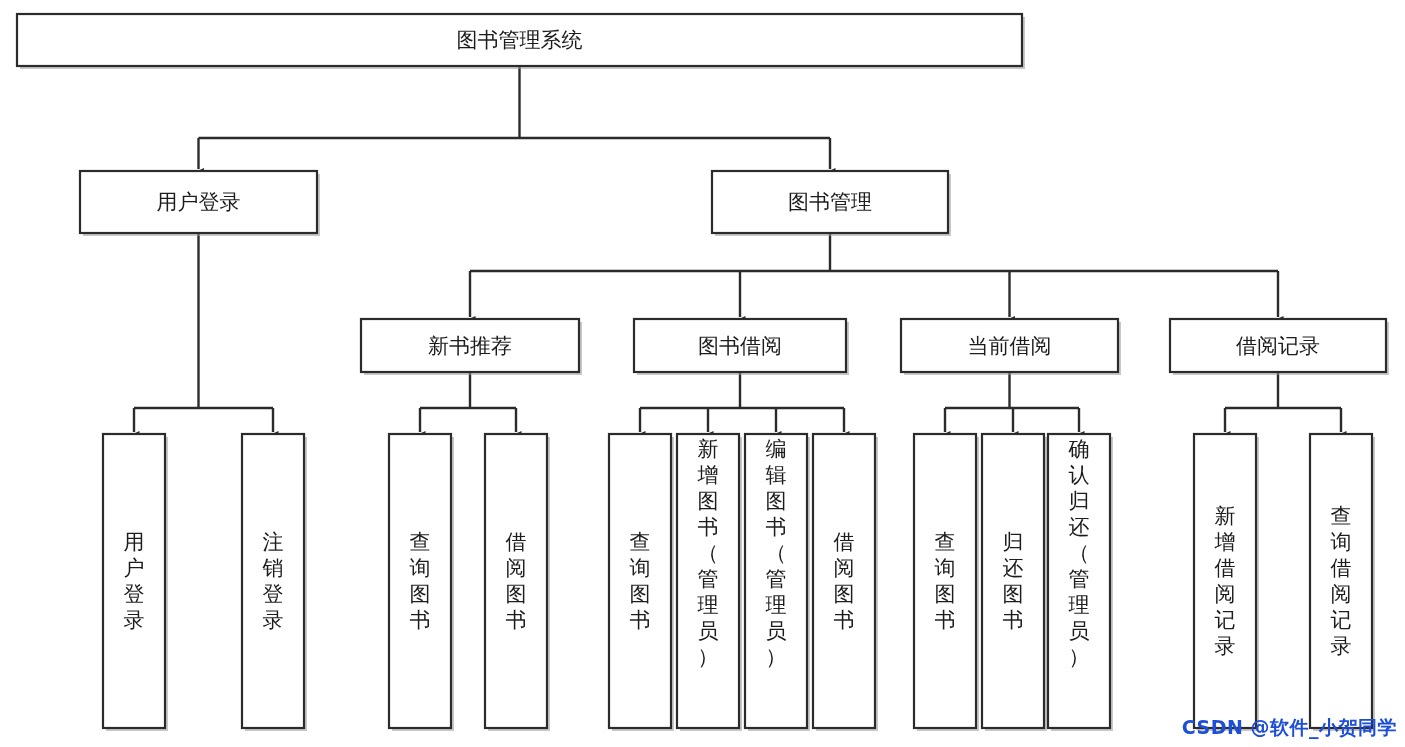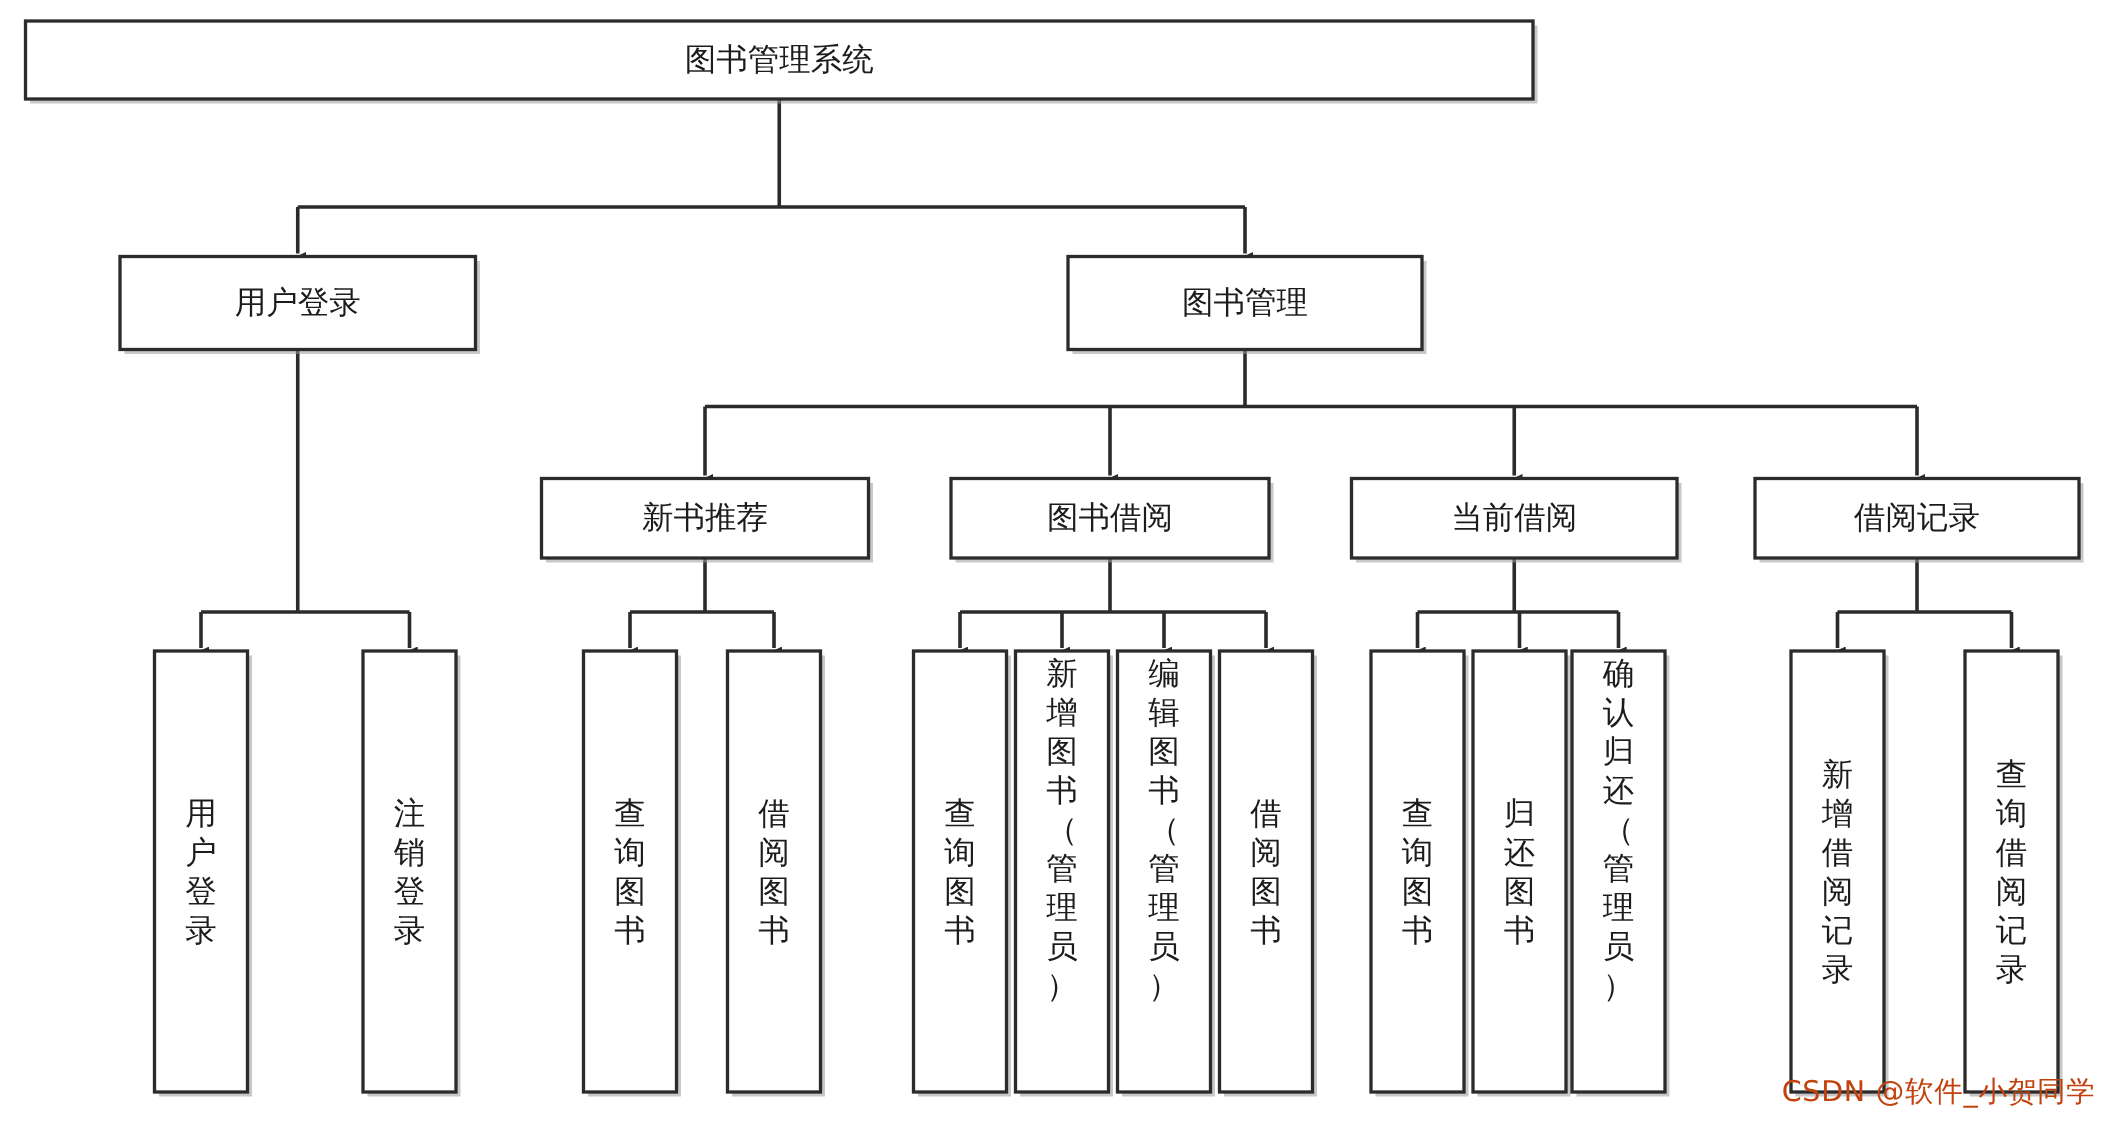--- a/index.html
+++ b/index.html
@@ -53,24 +53,25 @@
     fill: #1c1c1c;
     font-size: 21px;
     text-anchor: middle;
   }
   .watermark-text {
     position: absolute;
     right: 8px;
     bottom: 6px;
     font-family: "DejaVu Sans", "Liberation Sans", sans-serif;
     font-size: 19px;
-    color: #c2410c;
+    color: #1d4ed8;
     letter-spacing: 0.5px;
     white-space: nowrap;
     user-select: none;
+    font-weight: bold;
   }
 </style>
 </head>
 <body>
 
 <div id="diagram-root">
   <svg id="flow-svg" viewBox="0 0 1405 747">
     <defs>
       <marker id="arrow-head" markerWidth="10" markerHeight="11" refX="1" refY="5.5" orient="auto" markerUnits="userSpaceOnUse">
         <path d="M0,0 L10,0 L5,11 z" fill="#2b2b2b"></path>

